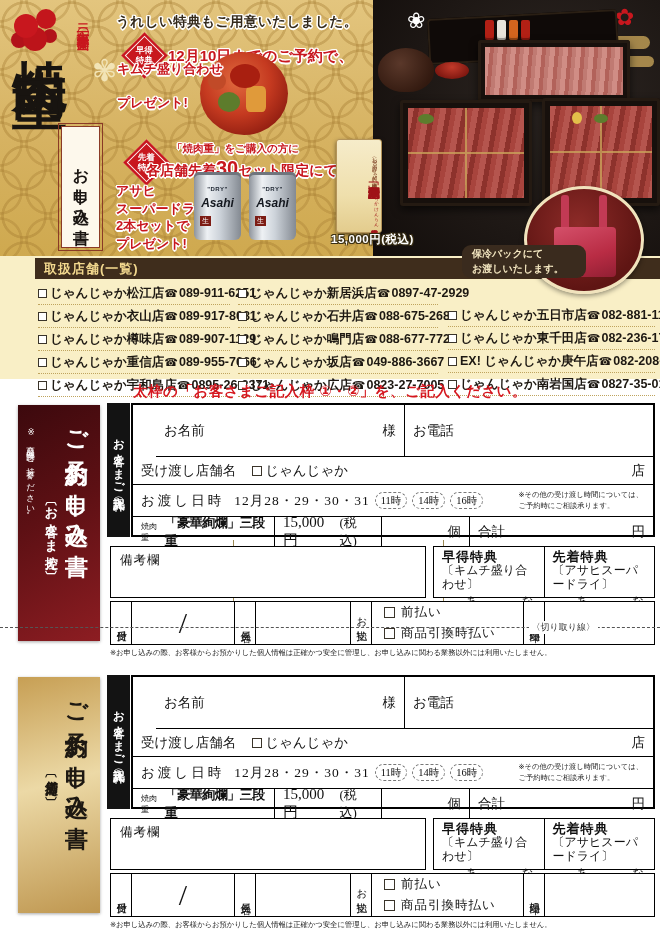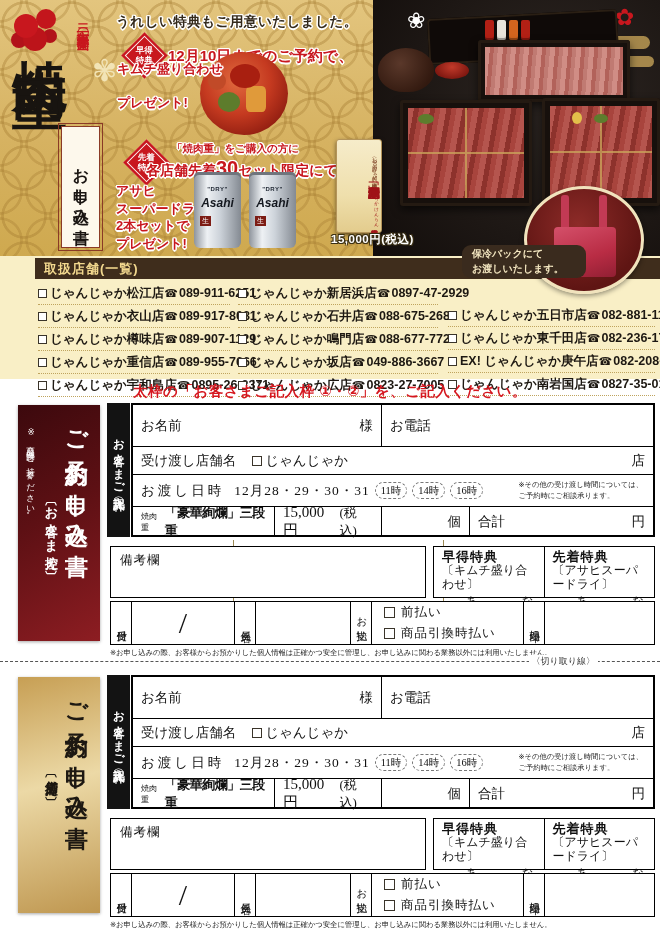--- a/index.html
+++ b/index.html
@@ -31,21 +31,21 @@
   .promo{left:108px;top:0;width:268px;height:256px;}
   .headline{left:8px;top:13px;font-size:13.5px;font-weight:bold;color:#33291b;letter-spacing:.5px;}
   .badge{width:33px;height:33px;background:#c8171e;transform:rotate(45deg);box-shadow:inset 0 0 0 2.5px #c8171e, inset 0 0 0 3.5px rgba(255,255,255,.95);display:flex;align-items:center;justify-content:center;}
   .badge .bt{transform:rotate(-45deg);color:#fff;font-size:8.5px;font-weight:bold;line-height:1.15;text-align:center;white-space:pre;}
   .red-big{font-size:15px;font-weight:bold;color:#c8171e;}
   .red-mid{font-size:13px;font-weight:bold;color:#c8171e;}
   .kimchi{left:92px;top:52px;width:88px;height:83px;border-radius:50%;
     background:radial-gradient(circle at 42% 35%,#e06a3e 0%,#c53a20 45%,#8e1c10 80%,#6f130b 100%);overflow:hidden;}
   .kimchi i{position:absolute;border-radius:50%;}
   .beer-cans{left:86px;top:172px;width:120px;height:80px;display:flex;gap:8px;}
-  .can{position:relative;width:47px;height:76px;border-radius:5px 5px 6px 6px;
+  .can{position:relative;width:47px;height:68px;border-radius:5px 5px 6px 6px;
     background:linear-gradient(90deg,#8e949c 0%,#eef1f4 28%,#cdd3da 55%,#848a92 100%);box-shadow:inset 0 3px 0 #6f757d;}
   .can .dry{position:absolute;top:14px;width:100%;text-align:center;font-size:6px;font-weight:bold;color:#1c2430;letter-spacing:.5px;}
   .can .brand{position:absolute;top:24px;width:100%;text-align:center;font-size:12px;font-weight:bold;font-style:italic;color:#14181f;}
   .can .nama{position:absolute;top:44px;left:6px;font-size:7px;color:#fff;background:#7d1c14;padding:0 2px;}
 
   .photo{left:373px;top:0;width:287px;height:256px;background:radial-gradient(circle at 65% 40%,#2e2723 0%,#1d1714 60%,#120d0b 100%);overflow:hidden;}
   .cloud{background:rgba(198,163,88,.8);border-radius:8px;}
   .tray{left:55px;top:14px;width:190px;height:46px;background:#0f0a08;border-radius:4px;transform:rotate(-3deg);box-shadow:inset 0 0 0 2px #2a1f14;}
   .pbox{background:#17100c;border-radius:3px;box-shadow:inset 0 0 0 3px #241a12,0 4px 8px rgba(0,0,0,.6);}
   .meat1{position:absolute;inset:7px;background:repeating-linear-gradient(95deg,#d08d85 0 5px,#b2625a 5px 9px,#c07a72 9px 13px);}
@@ -92,21 +92,21 @@
   .bn-note{position:absolute;left:7px;top:22px;font-size:8.5px;letter-spacing:2px;}
   .entry-strip{left:107px;width:23px;height:134px;background:#131313;color:#fff;display:flex;align-items:center;justify-content:center;}
   .entry-strip .et{font-size:11.5px;letter-spacing:1px;font-weight:bold;}
   .entry-strip .en{font-size:13px;margin-top:3px;}
 
   .ftable{left:131px;width:524px;height:134px;border:2.5px solid #000;box-sizing:border-box;background:#fff;
     font-family:"Liberation Serif","DejaVu Serif",serif;font-size:13.5px;color:#111;}
   .frow{display:flex;border-bottom:1px solid #000;box-sizing:border-box;align-items:stretch;}
   .fcell{display:flex;align-items:center;padding:0 8px;box-sizing:border-box;}
   .bl{border-left:1px solid #000;}
-  .r1{height:42px;}
+  .r1{height:52px;margin-left:23px;}
   .r2{height:28px;}
   .r3{height:32px;}
   .r4{height:29px;border-bottom:none;}
   .suffix-right{margin-left:auto;}
   .sp3{letter-spacing:3px;}
   .pill{display:inline-block;border:1.1px dashed #777;border-radius:9px;padding:0 5px;font-size:10.5px;margin-left:5px;line-height:15px;}
   .time-note{margin-left:auto;font-size:7.3px;line-height:1.4;color:#222;text-align:left;padding-right:2px;font-family:"Liberation Sans","DejaVu Sans",sans-serif;}
   .prod-small{font-size:8px;margin-right:2px;}
   .prod-name{font-size:13px;font-weight:bold;letter-spacing:-0.5px;}
   .price-big{font-size:15px;}
@@ -440,21 +440,21 @@
           <span>商品引換時払い</span>
         </span>
     </div>
     <div class="rcell vlab">
         <span>処理印</span>
       </div>
     <div class="rcell stampblank"></div>
   </div>
   <div class="abs privacy" style="top:648px;">※お申し込みの際、お客様からお預かりした個人情報は正確かつ安全に管理し、お申し込みに関わる業務以外には利用いたしません。</div>
 
-  <div class="abs cutline" style="top:661px;">
+  <div class="abs cutline" style="top:627px;">
     <span class="cutlabel">〈切り取り線〉</span>
   </div>
 
   <div class="abs banner banner-gold" style="top:677px;">
     <div class="bn-title v serif">ご予約お申し込み書</div>
     <div class="bn-sub v serif">〔店舗控え〕</div>
   </div>
   <div class="abs entry-strip" style="top:675px;">
     <div class="v" style="display:flex;align-items:center;">
         <span class="et">お客さまご記入枠</span>

